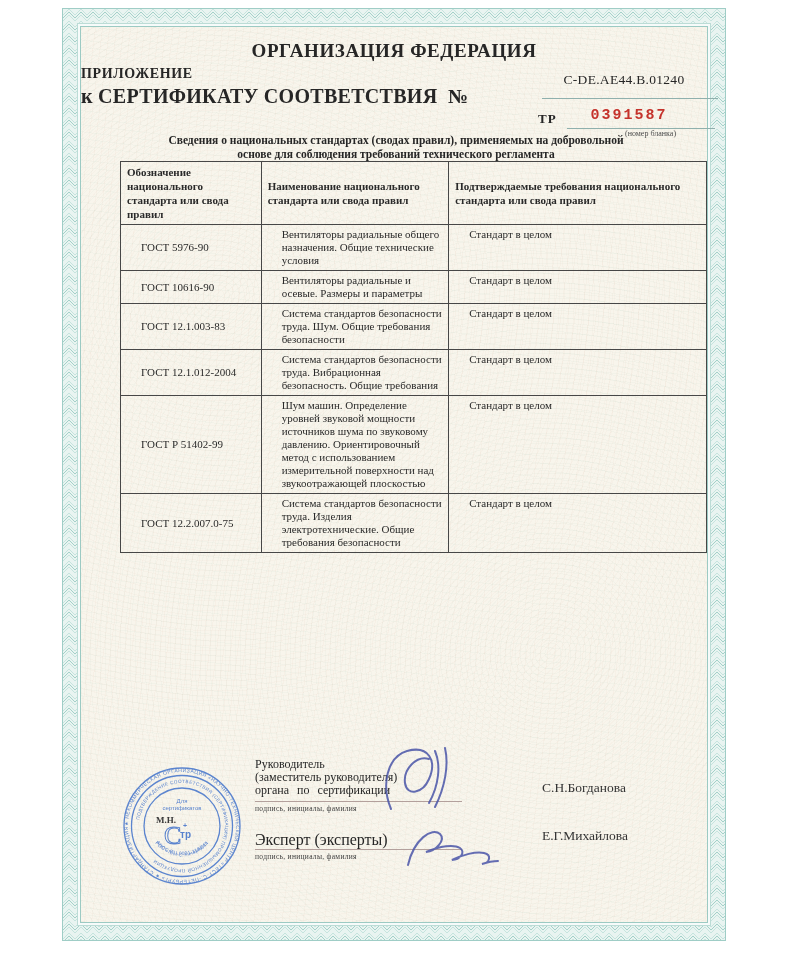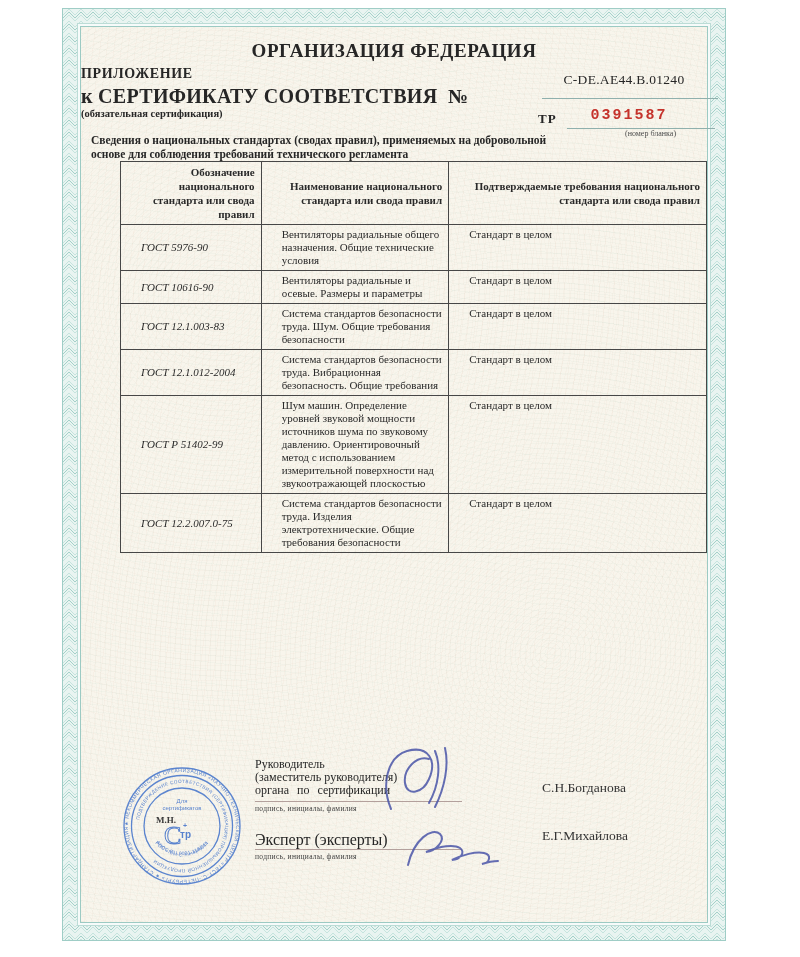--- a/index.html
+++ b/index.html
@@ -32,30 +32,30 @@
   .doc-subtype{top:81px;font-size:10.5px;font-weight:bold;}
   .cert-no{left:443px;top:45px;width:200px;text-align:center;font-size:13.5px;letter-spacing:.3px;}
   .uline{border-top:1px solid #8fb0ad;height:0;}
   .uline-1{left:461px;top:71px;width:176px;}
   .uline-2{left:486px;top:101px;width:148px;}
   .tr-label{left:457px;top:84px;font-size:13px;font-weight:bold;letter-spacing:1px;}
   .blank-no{left:448px;top:80px;width:200px;text-align:center;
     font-family:"Liberation Mono","DejaVu Sans Mono",monospace;
     font-size:15px;font-weight:bold;letter-spacing:2px;color:#c5332c;}
   .blank-caption{left:519px;top:102px;font-size:8px;color:#4c4c4c;margin-left:25px;}
-  .intro{left:10px;top:107px;width:610px;font-size:11.5px;font-weight:bold;line-height:13.5px;}
+  .intro{left:10px;top:107px;width:610px;text-align:center;font-size:11.5px;font-weight:bold;line-height:13.5px;}
   .std-table{
     left:39px;top:134px;width:587px;position:absolute;
     border-collapse:collapse;table-layout:fixed;
     font-size:11px;line-height:13px;color:#2a2a2a;
   }
   .std-table th,.std-table td{border:1px solid #474747;padding:3px 6px;}
-  .std-table th{font-weight:bold;text-align:right;line-height:14px;height:42px;vertical-align:middle;margin-top:44px;}
+  .std-table th{font-weight:bold;text-align:left;line-height:14px;height:42px;vertical-align:middle;margin-top:44px;}
   .std-table td{vertical-align:top;text-align:left;padding-left:20px;}
-  .std-table td.code{vertical-align:middle;font-style:italic;}
+  .std-table td.code{vertical-align:middle;}
   .c1{width:24%;} .c2{width:32%;} .c3{width:44%;}
   .sig-role{left:174px;top:731px;font-size:12px;line-height:13px;}
   .sig-role .stretch{word-spacing:5px;}
   .sig-uline1{left:174px;top:774px;width:207px;border-top:1px solid #b3a09c;}
   .sig-cap1{left:174px;top:777px;font-size:7.5px;letter-spacing:.3px;color:#3c3c3c;}
   .sig-name1{left:461px;top:753px;font-size:13.5px;color:#333;}
   .sig-role2{left:174px;top:804px;font-size:16px;}
   .sig-uline2{left:174px;top:822px;width:207px;border-top:1px solid #b3a09c;}
   .sig-cap2{left:174px;top:825px;font-size:7.5px;letter-spacing:.3px;color:#3c3c3c;}
   .sig-name2{left:461px;top:801px;font-size:13.5px;color:#333;}
@@ -77,21 +77,20 @@
       </pattern>
     </defs>
     <rect x="0" y="0" width="662" height="931" fill="url(#zz)"></rect>
   </svg>
 
   <div class="inner">
 
     <div class="abs page-title">ОРГАНИЗАЦИЯ ФЕДЕРАЦИЯ</div>
     <div class="abs center-left doc-type1">ПРИЛОЖЕНИЕ</div>
     <div class="abs center-left doc-type2">к СЕРТИФИКАТУ СООТВЕТСТВИЯ&nbsp; №</div>
-    <div class="abs center-left doc-subtype">(обязательная сертификация)</div>
 
     <div class="abs cert-no">C-DE.АЕ44.В.01240</div>
     <div class="abs uline uline-1"></div>
     <div class="abs tr-label">ТР</div>
     <div class="abs blank-no">0391587</div>
     <div class="abs uline uline-2"></div>
     <div class="abs blank-caption">(номер бланка)</div>
 
     <div class="abs intro">
       <span>Сведения о национальных стандартах (сводах правил), применяемых на добровольной</span><br>

